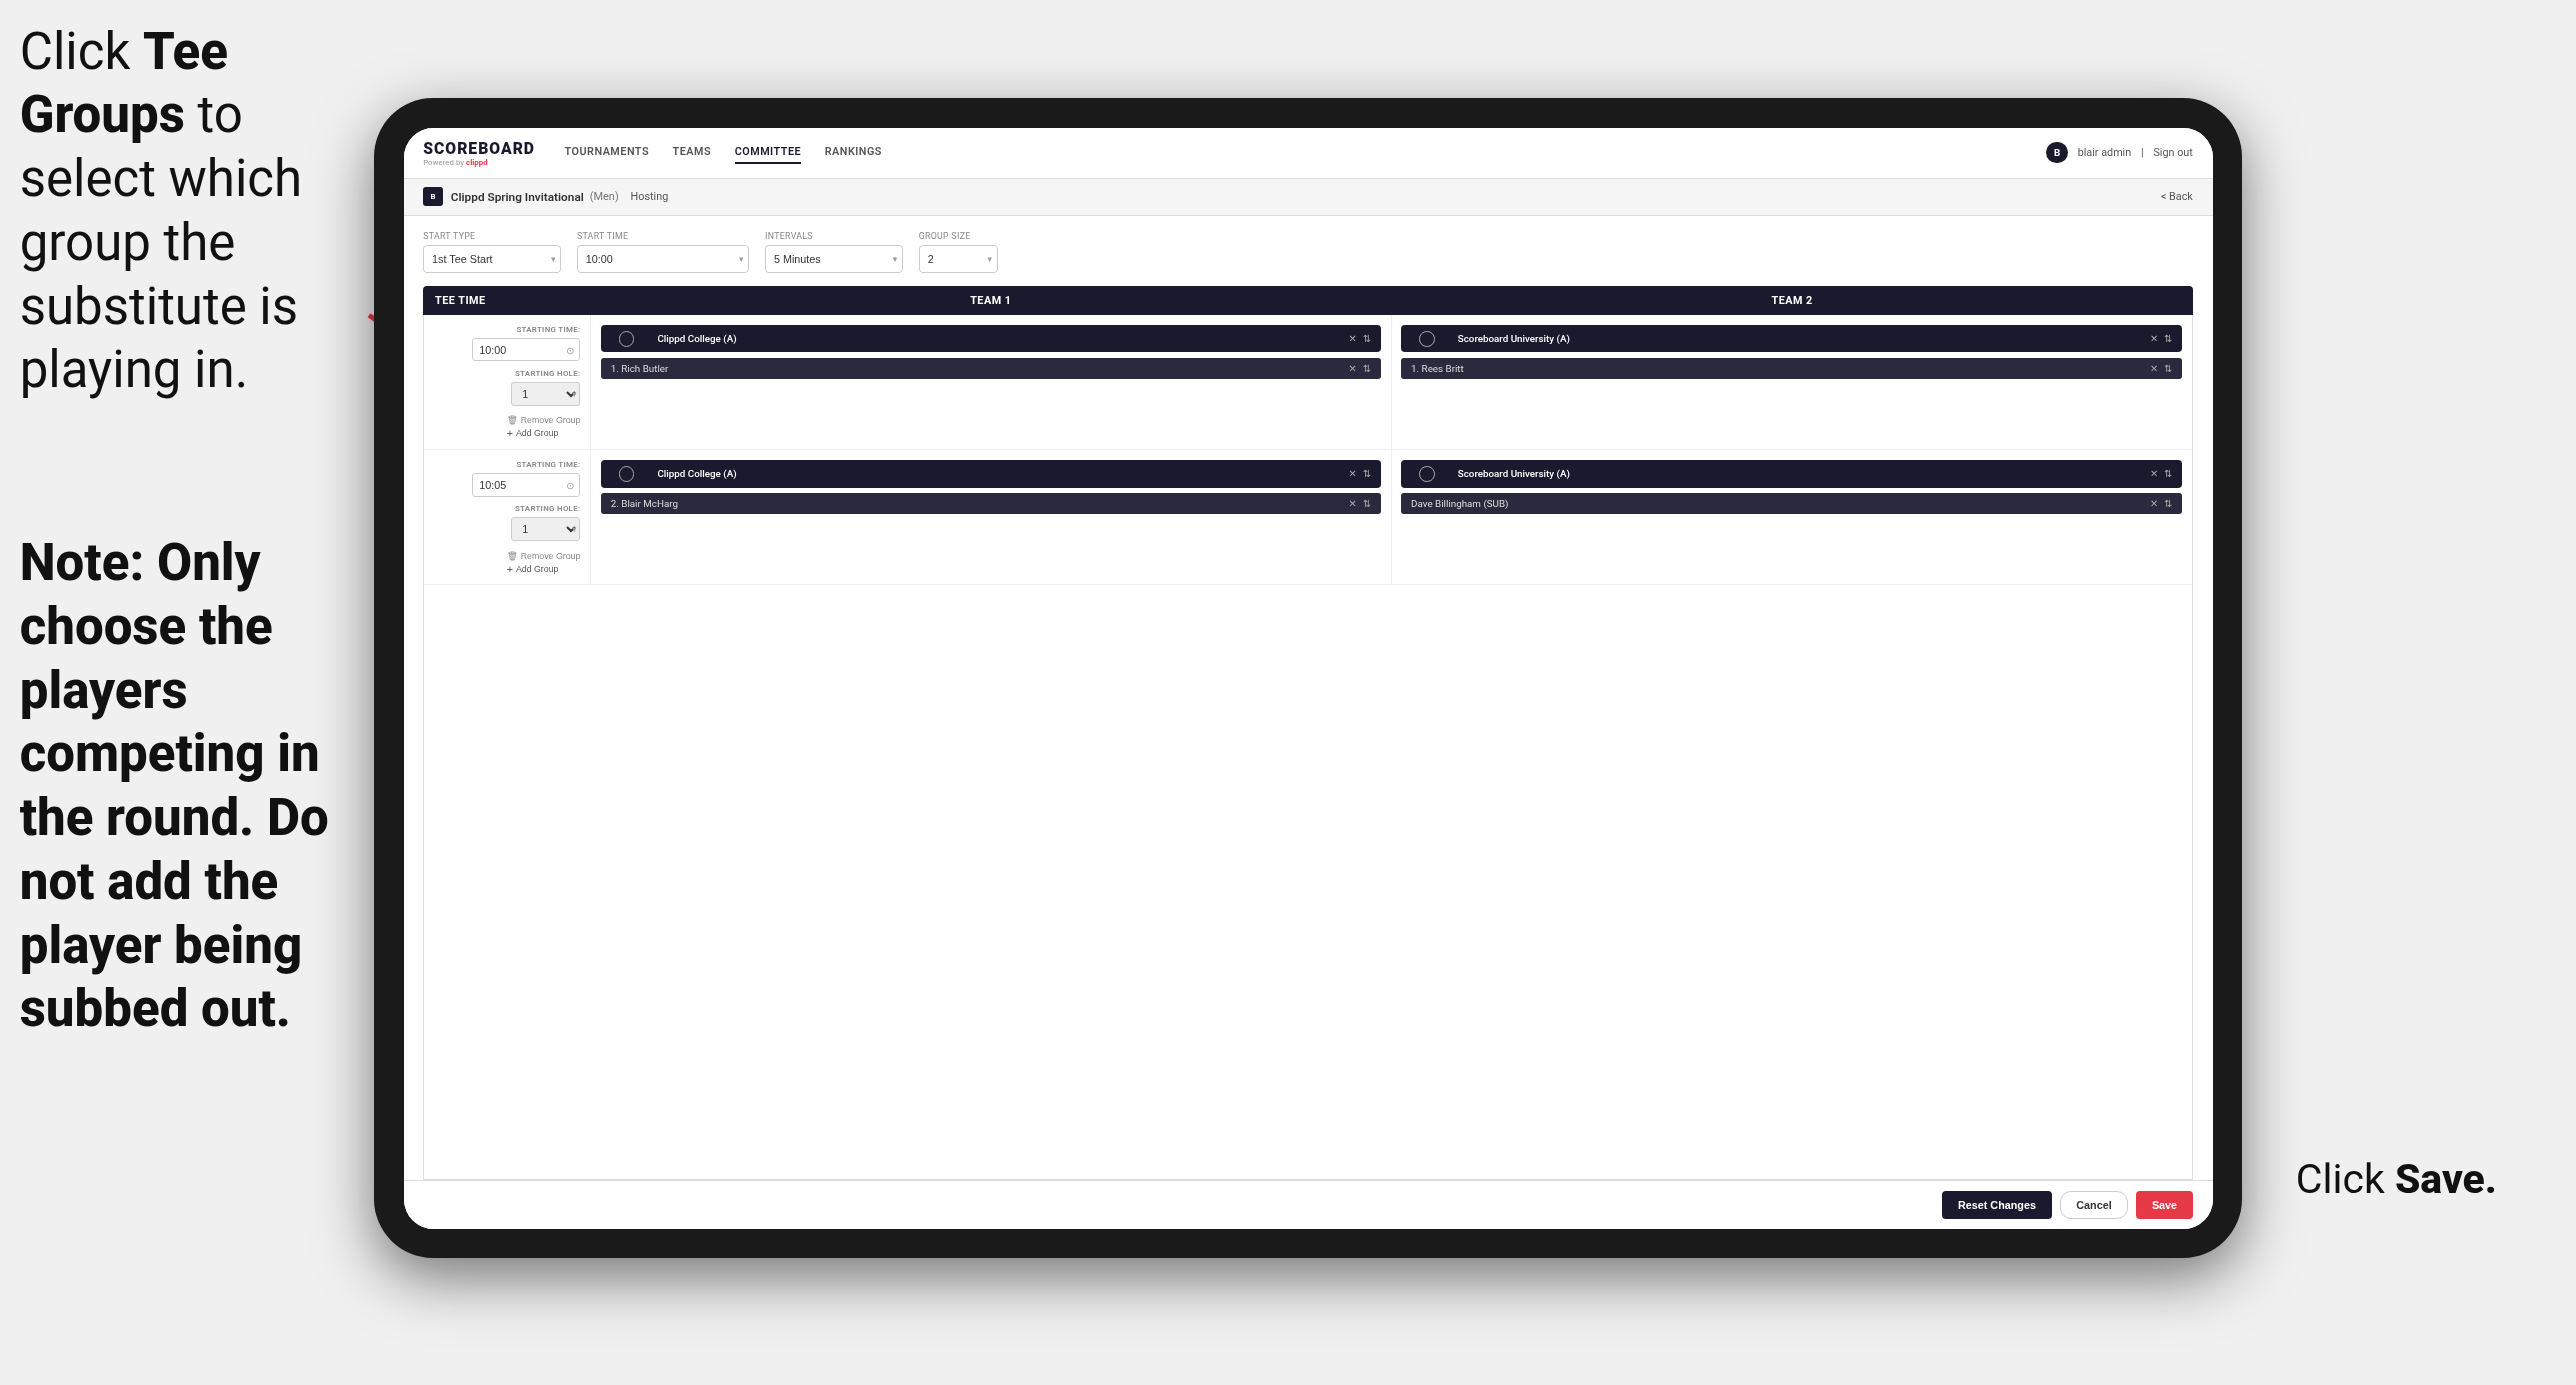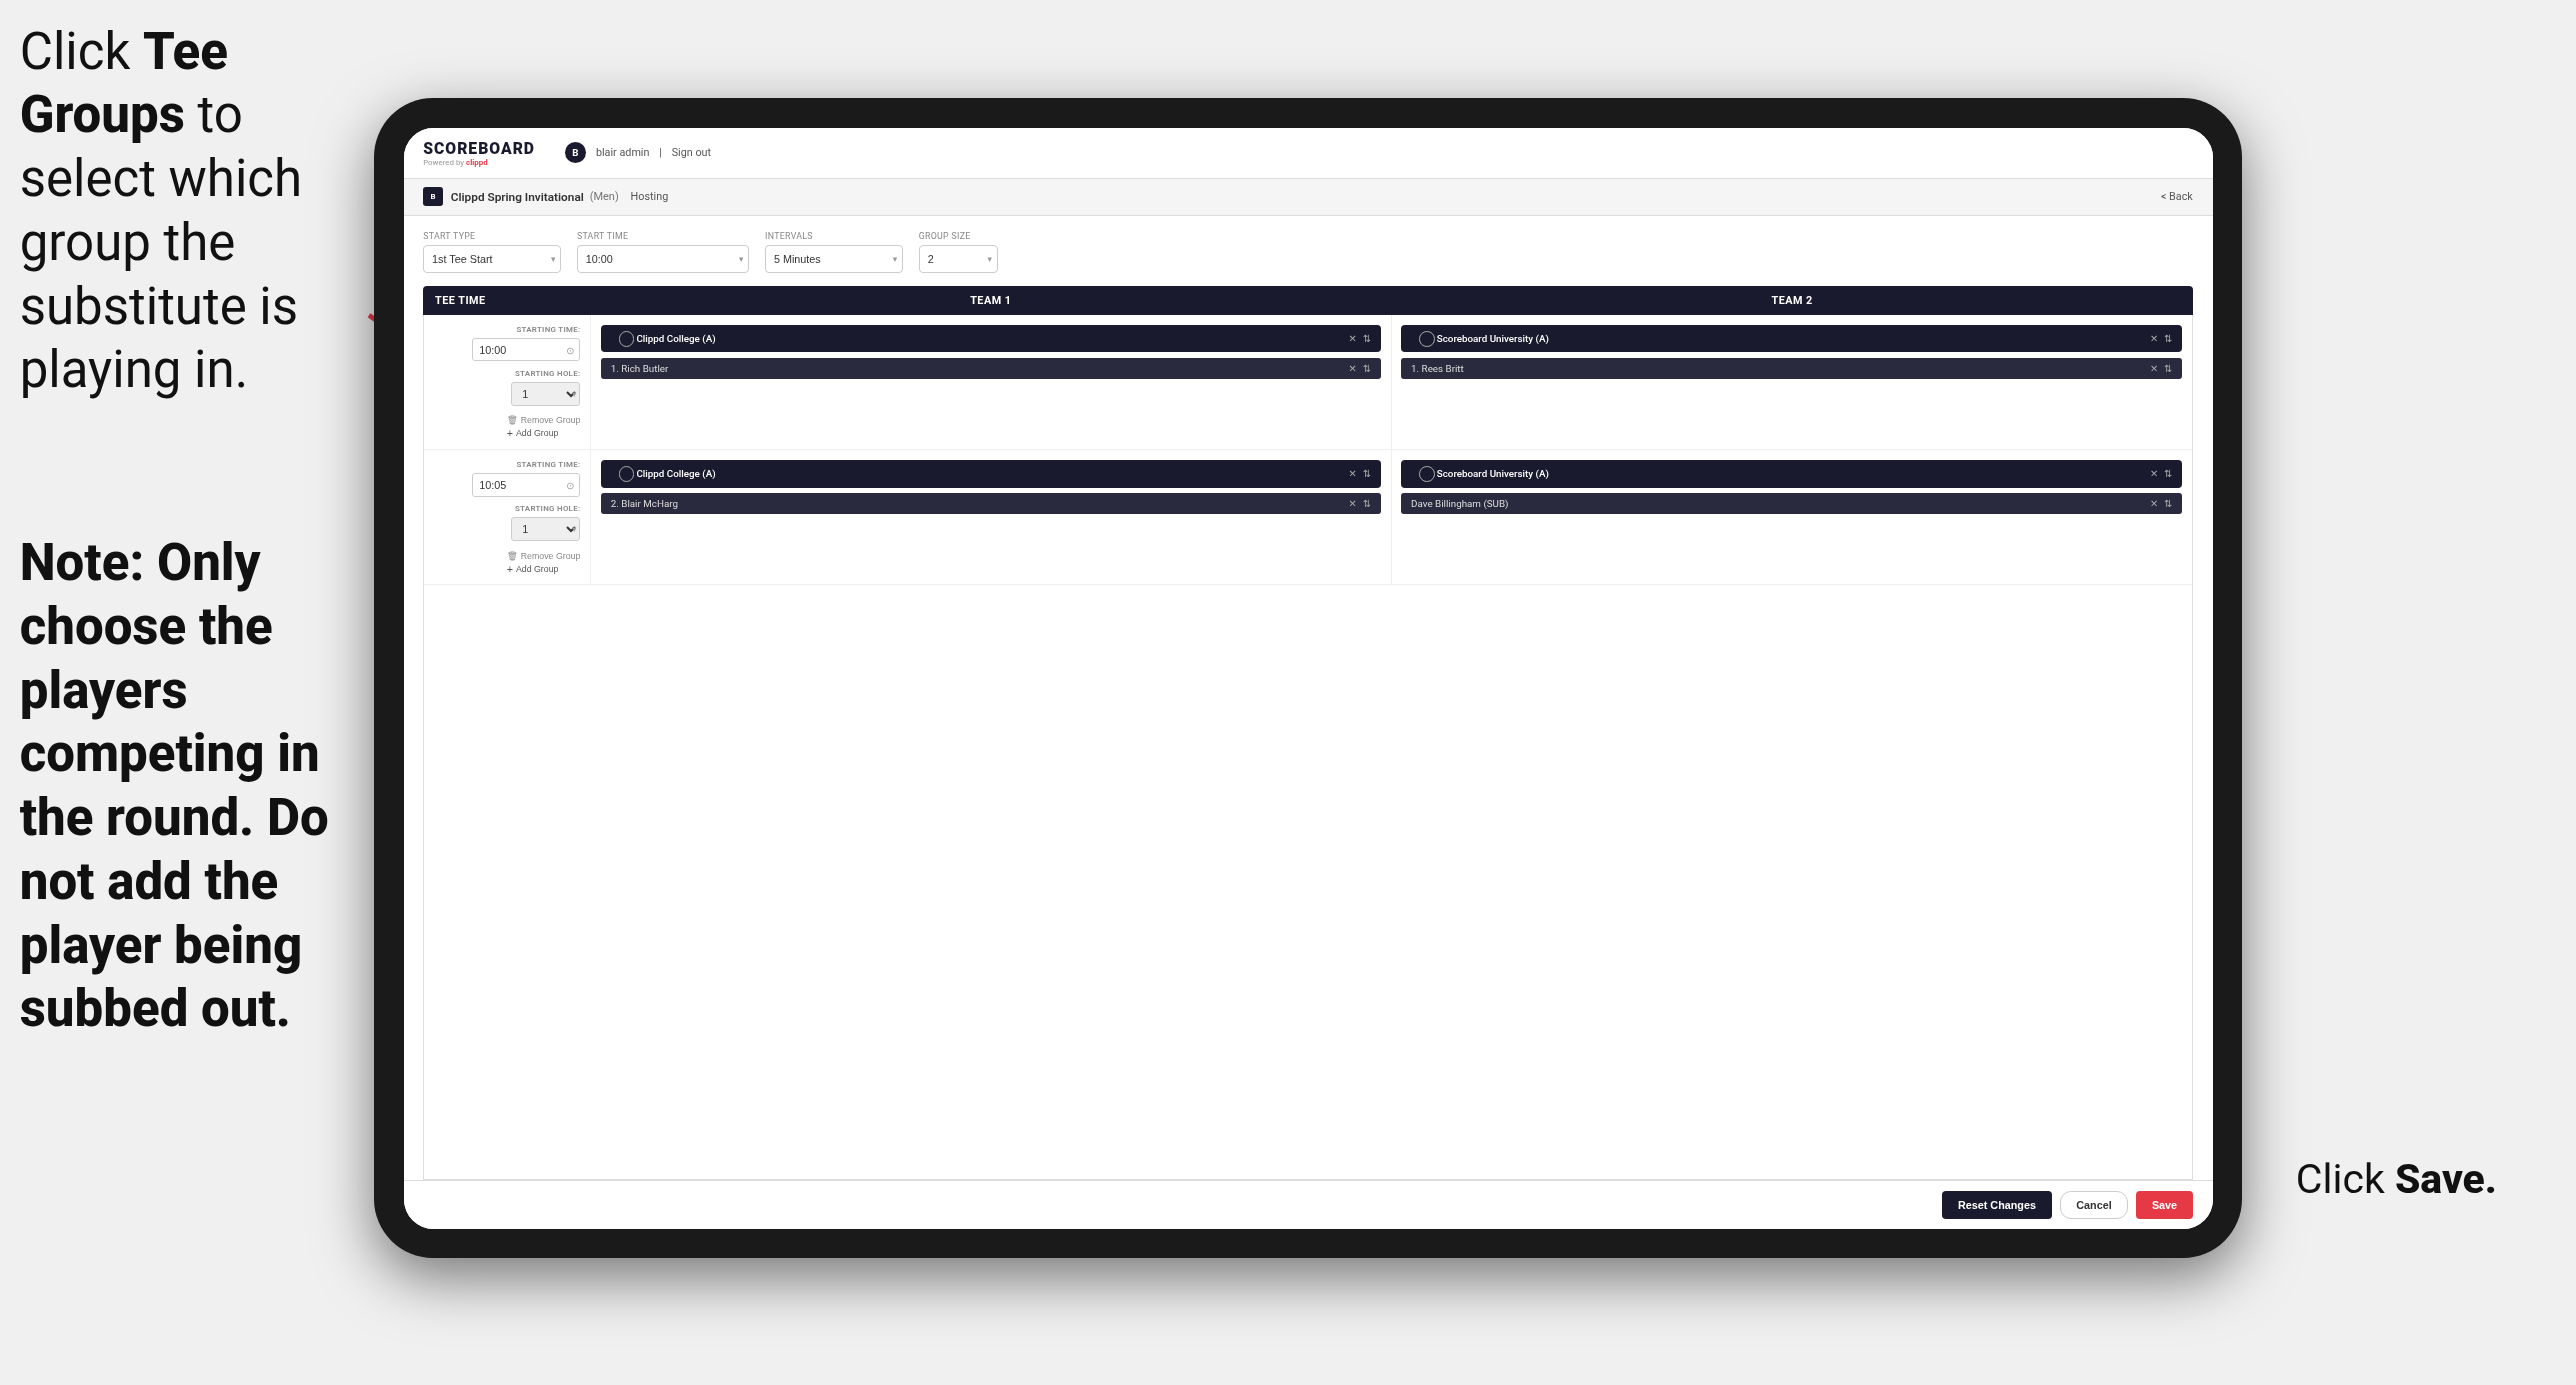--- a/index.html
+++ b/index.html
@@ -391,21 +391,21 @@
       background: #1a1a2e;
       border-radius: 3.9px;
       padding: 5.9px 9.8px;
       display: flex;
       align-items: center;
       justify-content: space-between;
     }
     .team-card-left {
       display: flex;
       align-items: center;
-      gap: 2px;
+      gap: 23px;
       padding-left: 8px;
     }
     .team-card-icon {
       width: 15.7px;
       height: 15.7px;
       border-radius: 50%;
       border: 1px solid #aaa;
       display: flex;
       align-items: center;
       justify-content: center;
@@ -556,20 +556,26 @@
   <div class="tablet-screen">
 
     <nav class="navbar">
       <div class="navbar-brand">
         <span class="brand-scoreboard">
           <span>SCOREBOARD</span>
         </span>
         <span class="brand-powered">
           <span>Powered by </span><span class="brand-clippd">clippd</span>
         </span>
+      </div>
+      <div class="nav-links">
+        <a class="nav-link">TOURNAMENTS</a>
+        <a class="nav-link">TEAMS</a>
+        <a class="nav-link active">COMMITTEE</a>
+        <a class="nav-link">RANKINGS</a>
       </div>
       <div class="nav-right">
         <div class="nav-avatar">B</div>
         <span>blair admin</span>
         <span> | </span>
         <a style="font-size:10.8px; color:#555; cursor:pointer; text-decoration:none;">Sign out</a>
       </div>
     </nav>
 
     <div class="breadcrumb-bar">

